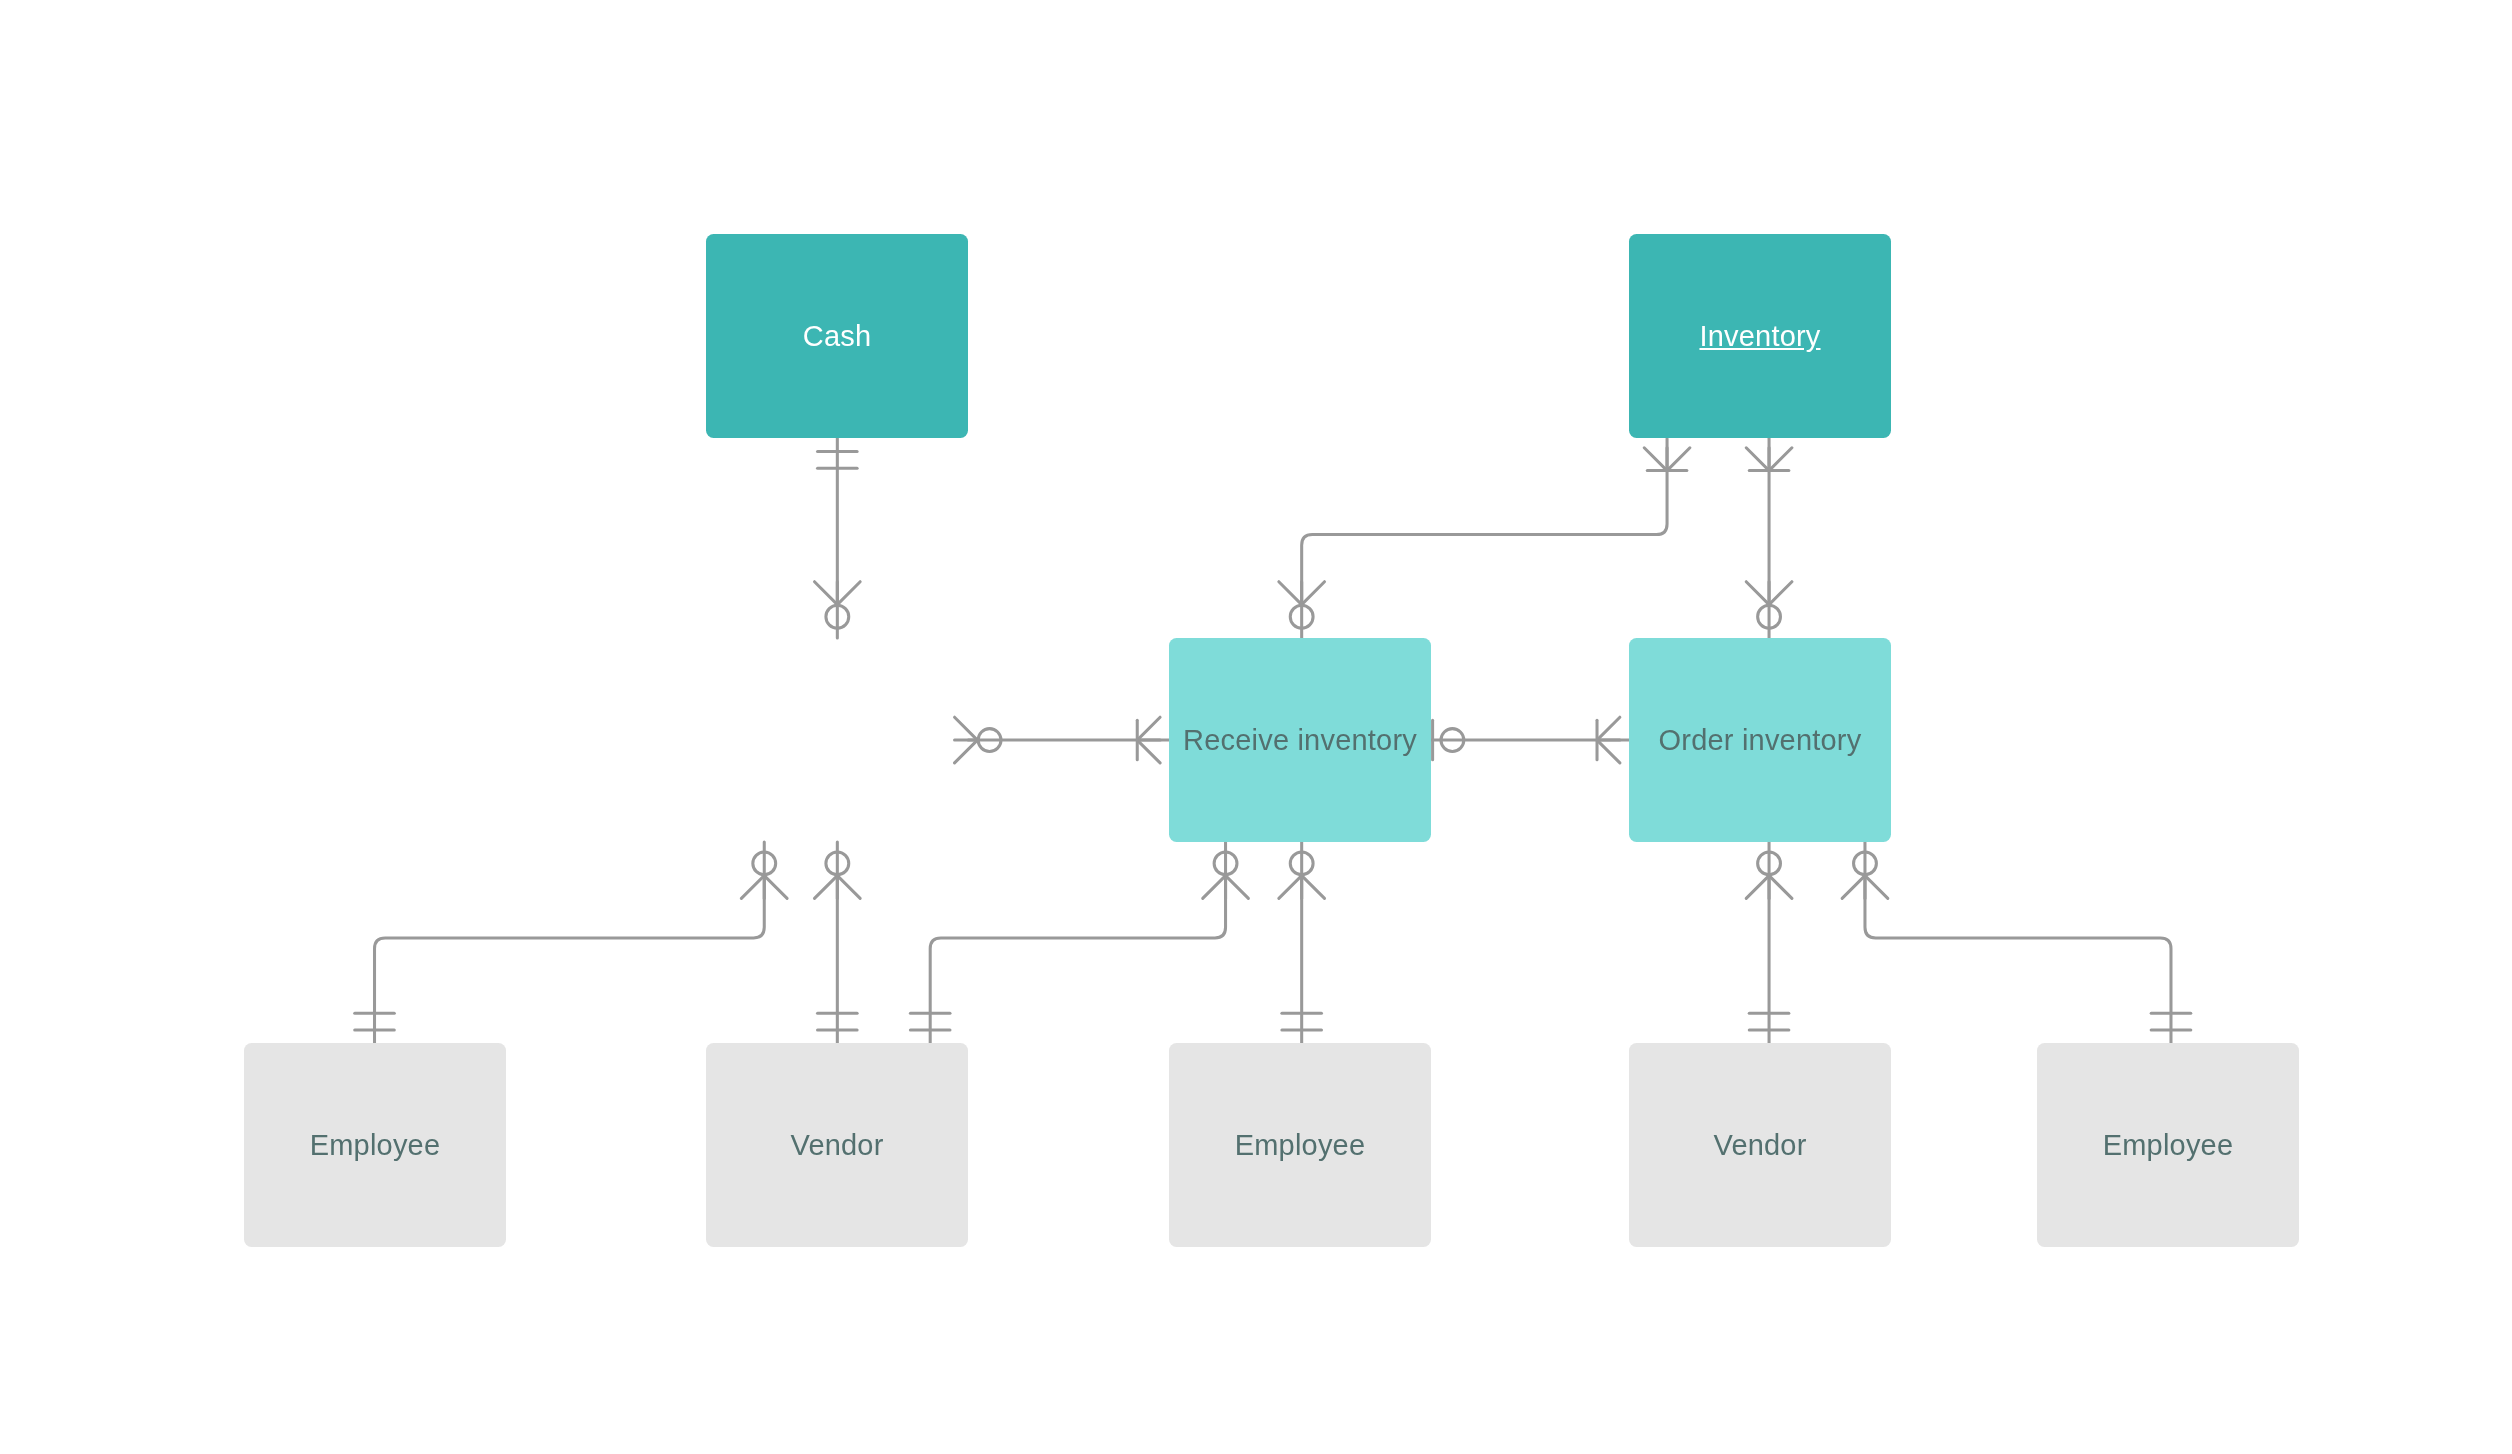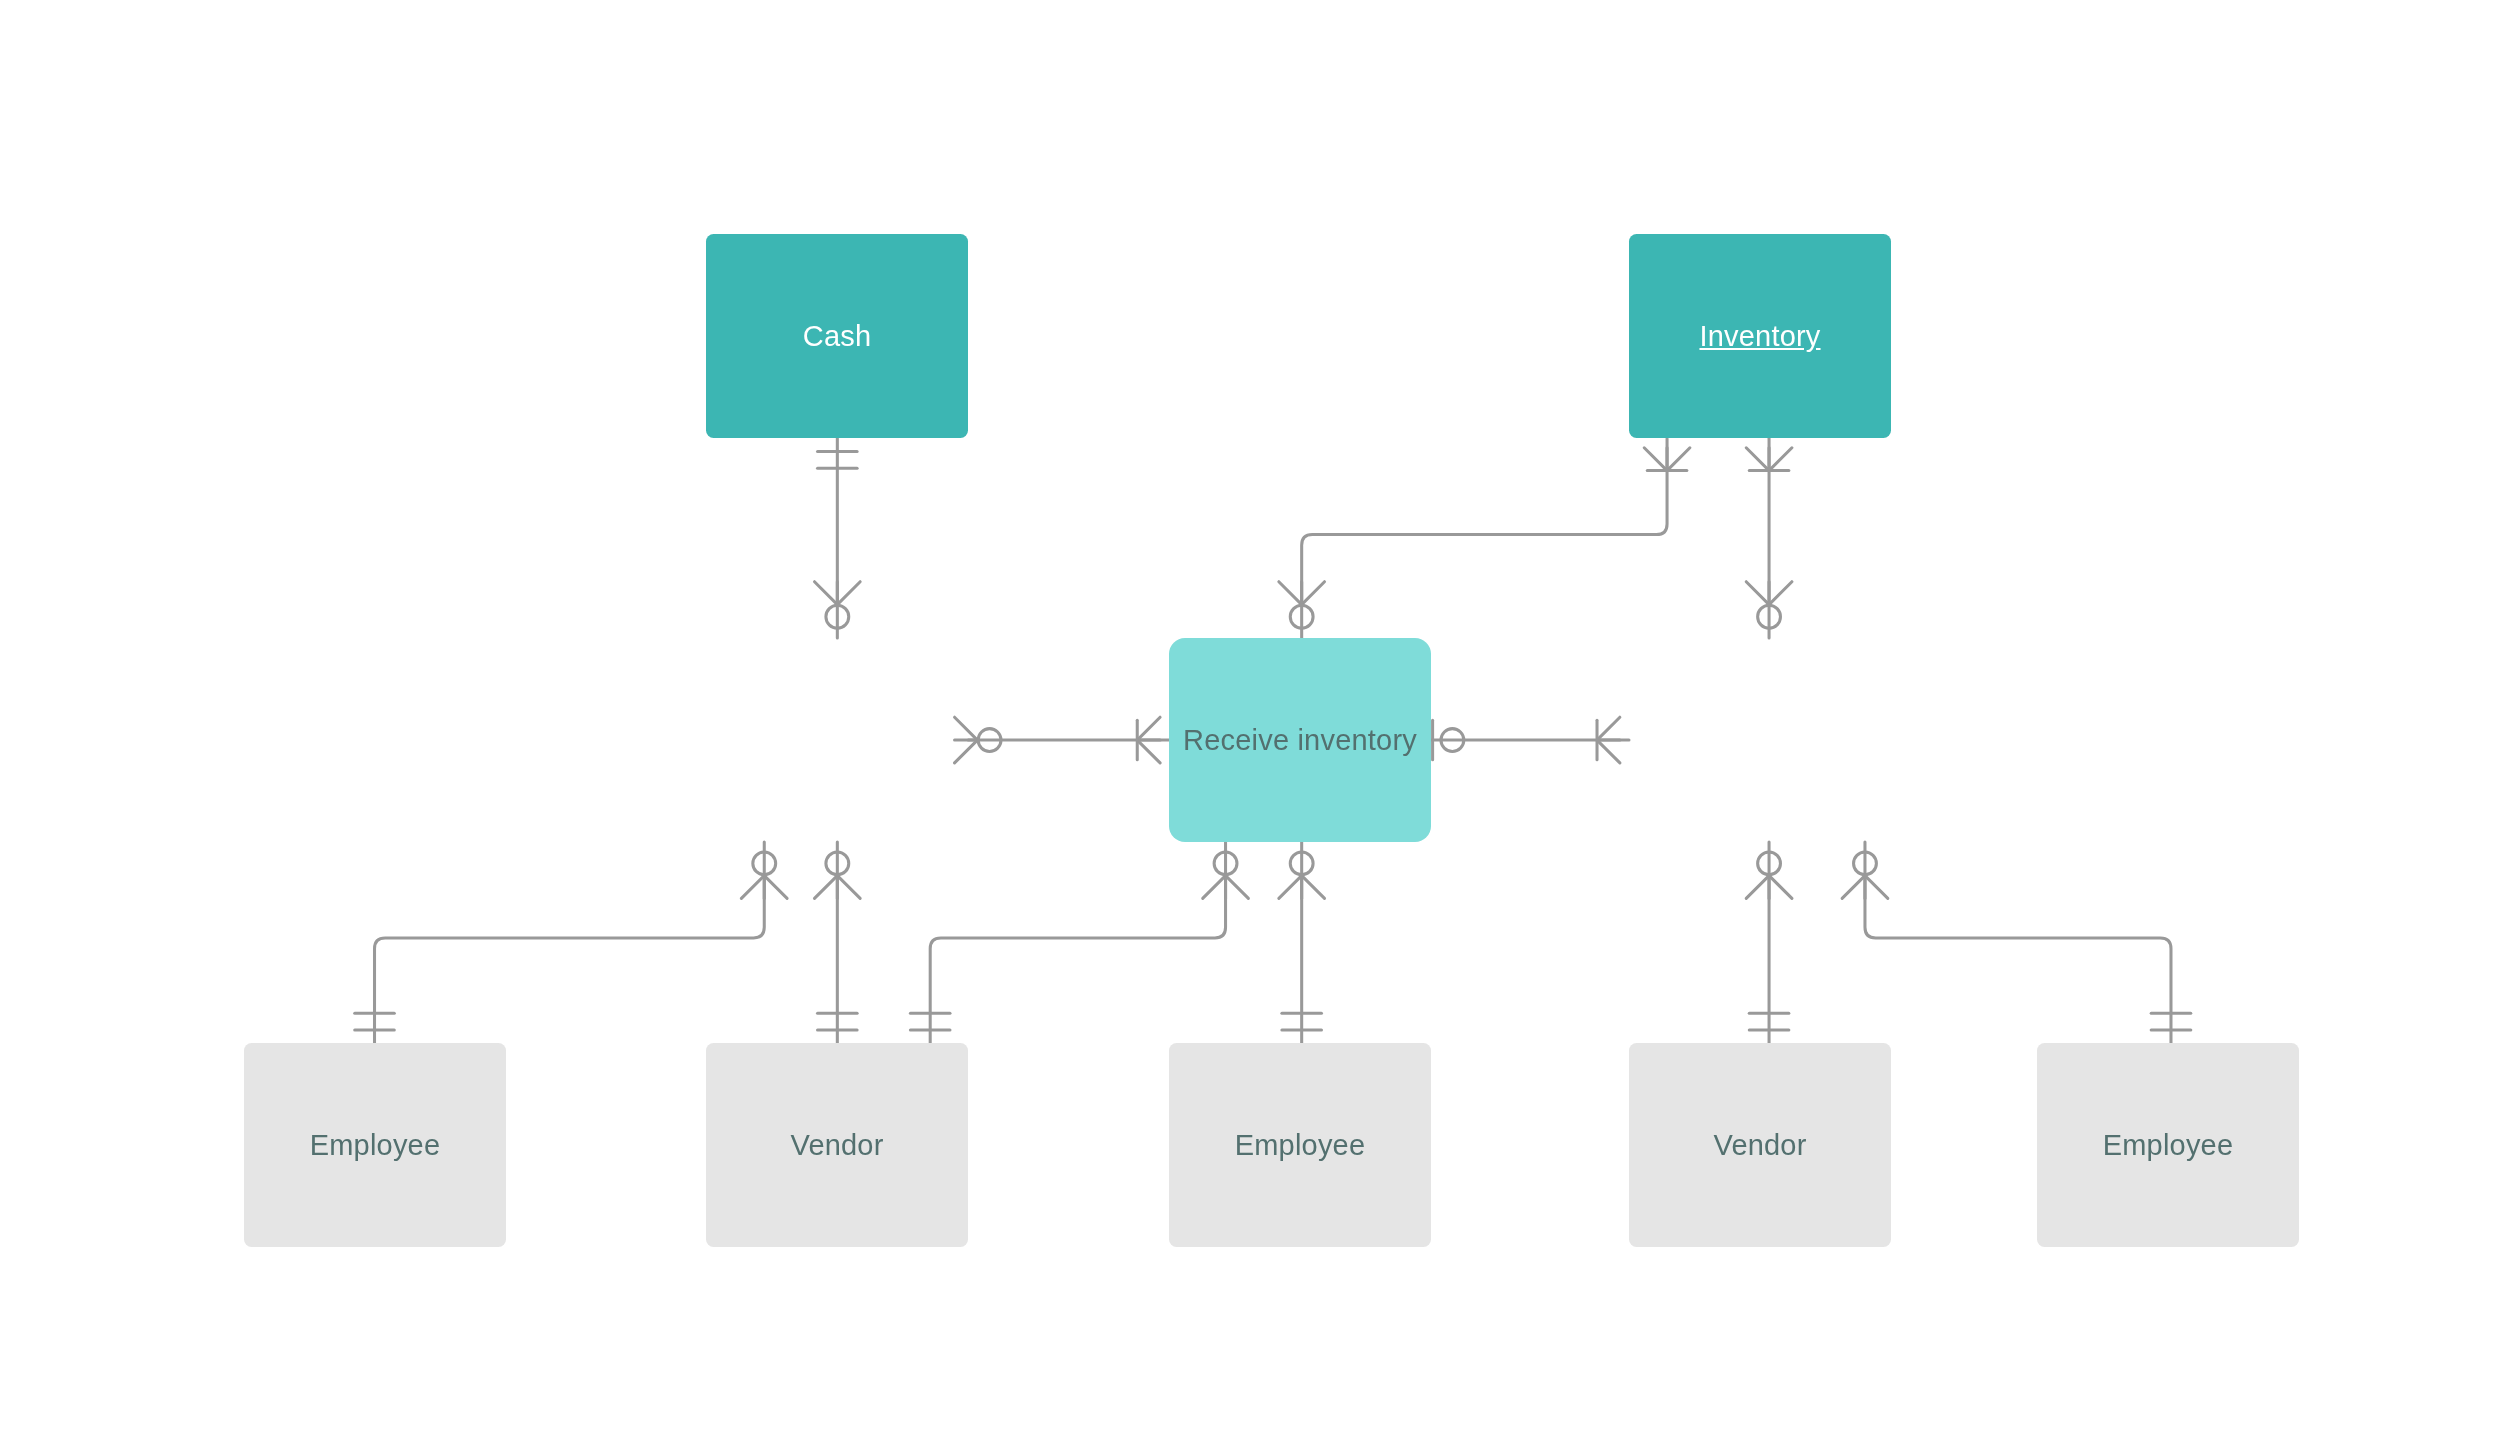--- a/index.html
+++ b/index.html
@@ -213,22 +213,25 @@
           <line x1="-26" y1="11" x2="26" y2="11" stroke="#999999" stroke-width="4" fill="none" stroke-linecap="round"></line>
         </g>
       </g>
     </svg>
 <div class="entity tier-resource" style="left: 706px; top: 234px; width: 262px; height: 204px;">
       <span class="entity-label">Cash</span>
     </div>
     <div class="entity tier-resource" style="left: 1629px; top: 234px; width: 262px; height: 204px; text-decoration: underline;">
       <span class="entity-label">Inventory</span>
     </div>
-    <div class="entity tier-event" style="left: 1169px; top: 638px; width: 262px; height: 204px; border-radius: 16px;">
+    <div class="entity tier-event" style="left: 1169px; top: 638px; width: 262px; height: 204px;">
       <span class="entity-label">Receive inventory</span>
+    </div>
+    <div class="entity tier-event" style="left: 1629px; top: 638px; width: 262px; height: 204px;">
+      <span class="entity-label">Order inventory</span>
     </div>
     <div class="entity tier-agent" style="left: 244px; top: 1043px; width: 262px; height: 204px;">
       <span class="entity-label">Employee</span>
     </div>
     <div class="entity tier-agent" style="left: 706px; top: 1043px; width: 262px; height: 204px;">
       <span class="entity-label">Vendor</span>
     </div>
     <div class="entity tier-agent" style="left: 1169px; top: 1043px; width: 262px; height: 204px;">
       <span class="entity-label">Employee</span>
     </div>

